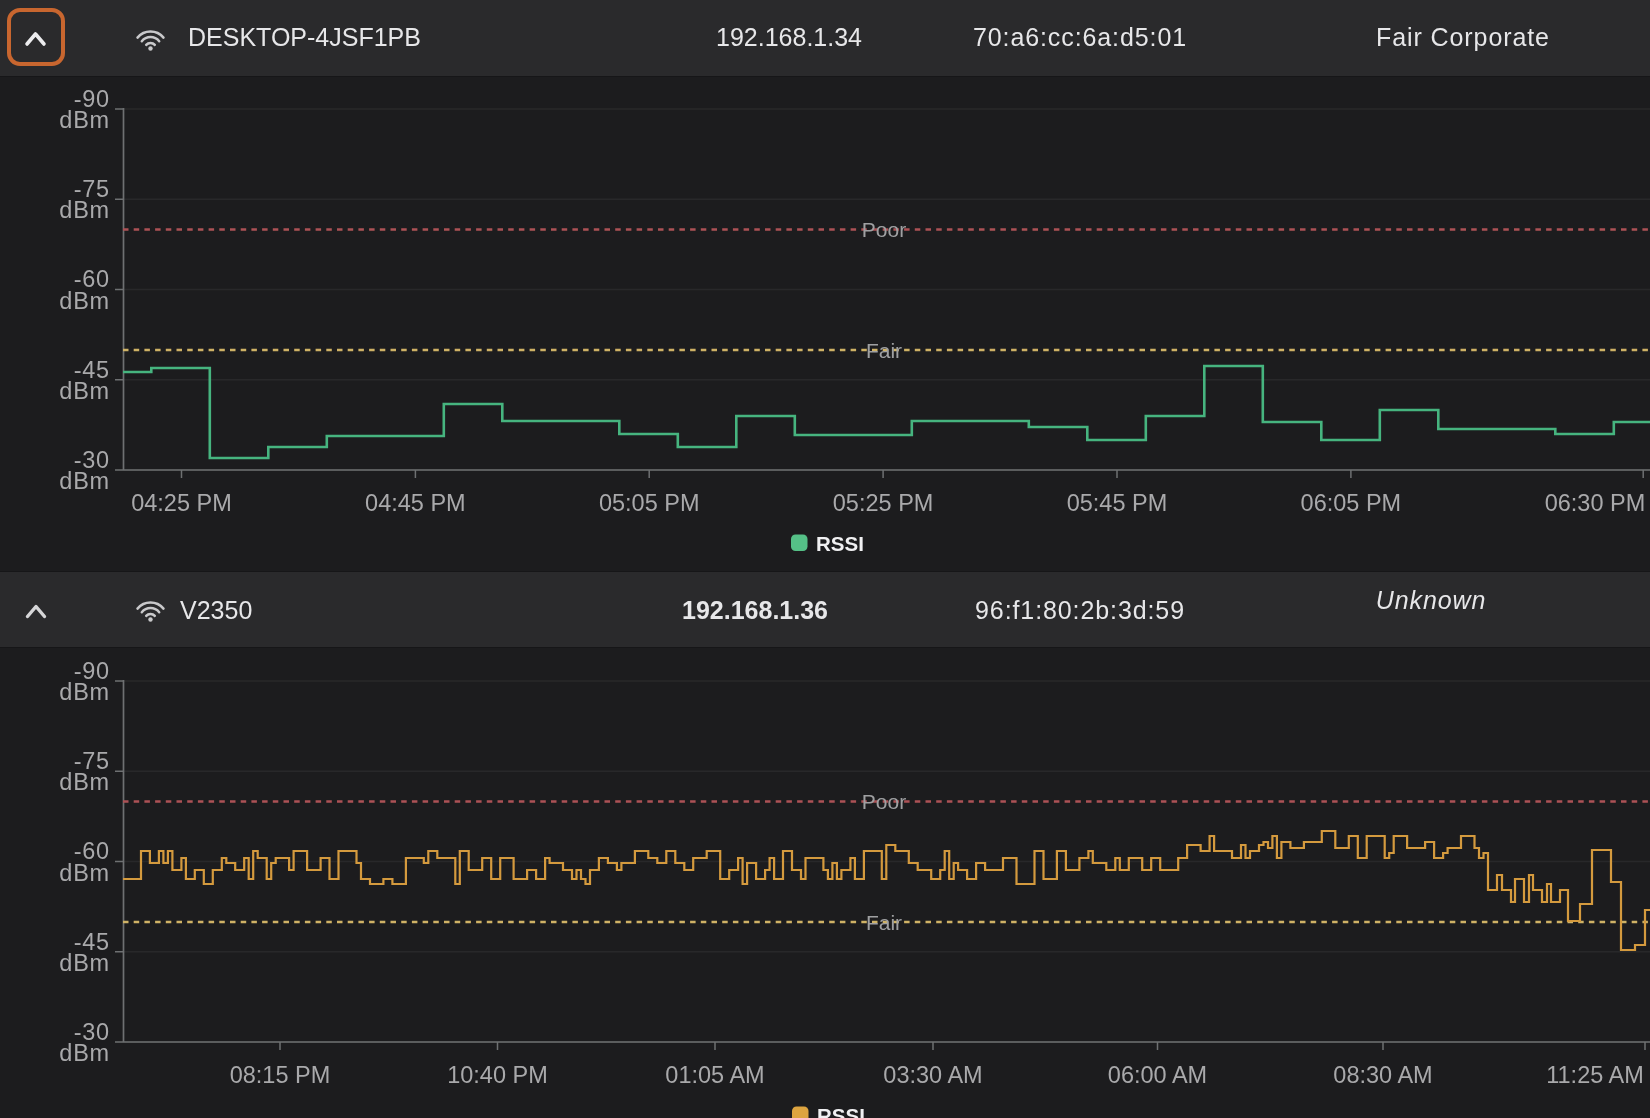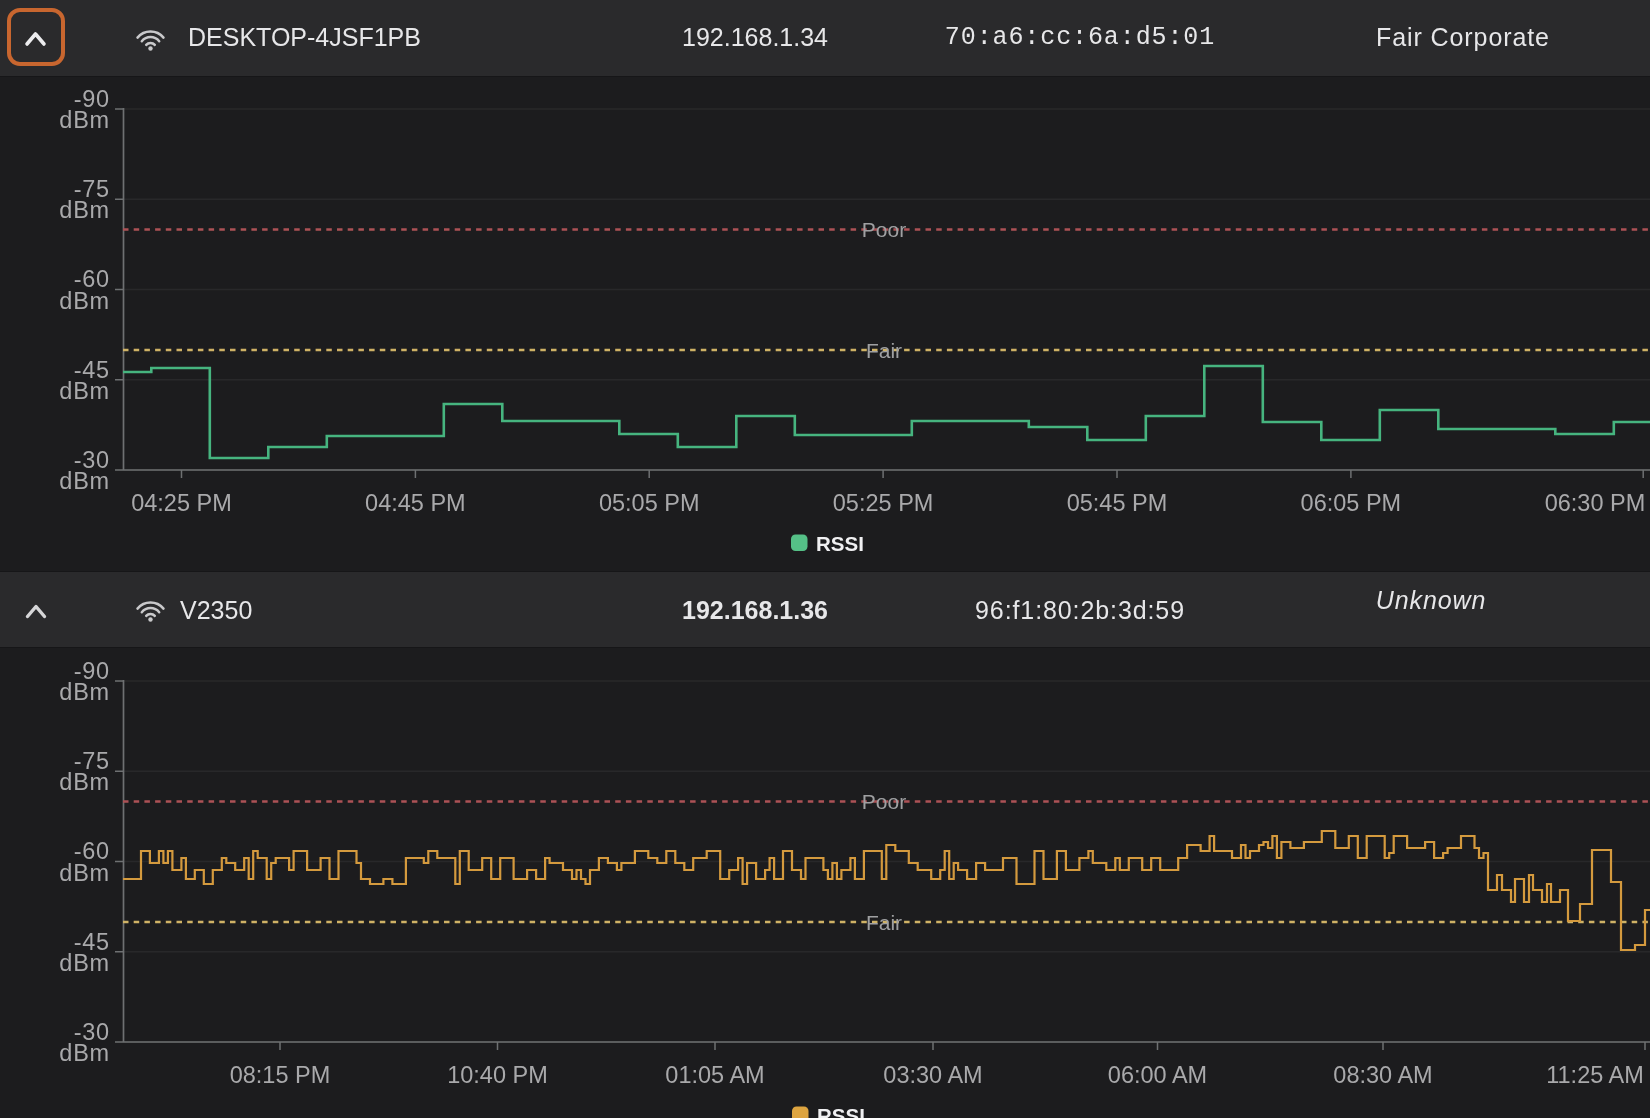--- a/index.html
+++ b/index.html
@@ -14,22 +14,22 @@
 <div class="hdr" style="top:0;border-bottom:1px solid #161618;">
   <div style="position:absolute;left:7px;top:8px;width:50px;height:50px;border:4px solid #c8662f;border-radius:13px;"></div>
   <svg style="left:0;top:0" width="200" height="77">
       <polyline points="27.0,44.0 35.5,34.0 44.0,44.0" fill="none" stroke="#ececee" stroke-width="3.6" stroke-linecap="round" stroke-linejoin="round"></polyline>
       <path d="M137.5,37.6 A17,17 0 0 1 163.5,37.6" fill="none" stroke="#c9c9cb" stroke-width="2.5" stroke-linecap="round"></path>
 <path d="M141.8,41.2 A11.3,11.3 0 0 1 159.2,41.2" fill="none" stroke="#c9c9cb" stroke-width="2.5" stroke-linecap="round"></path>
 <path d="M146.2,44.9 A5.6,5.6 0 0 1 154.8,44.9" fill="none" stroke="#c9c9cb" stroke-width="2.5" stroke-linecap="round"></path>
 <circle cx="150.5" cy="48.5" r="2.2" fill="#c9c9cb"></circle>
     </svg>
   <div class="t" style="left:180px;top:23px;margin-left:8px;">DESKTOP-4JSF1PB</div>
-  <div class="t ctr" style="left:755px;top:23px;">192.168.1.34</div>
-  <div class="t ctr" style="left:1080px;top:23px;letter-spacing:0.9px;font-family:Liberation Mono, monospace;">70:a6:cc:6a:d5:01</div>
+  <div class="t ctr" style="left:789px;top:23px;">192.168.1.34</div>
+  <div class="t ctr" style="left:1080px;top:23px;letter-spacing:0.9px;">70:a6:cc:6a:d5:01</div>
   <div class="t ctr" style="left:1463px;top:23px;letter-spacing:0.9px;">Fair Corporate</div>
 </div>
 
 <svg style="top:77px" width="1650" height="494" viewBox="0 0 1650 494">
 <line x1="123" y1="32" x2="1650" y2="32" stroke="#28282a" stroke-width="1.5"></line>
 <line x1="123" y1="122.25" x2="1650" y2="122.25" stroke="#28282a" stroke-width="1.5"></line>
 <line x1="123" y1="212.5" x2="1650" y2="212.5" stroke="#28282a" stroke-width="1.5"></line>
 <line x1="123" y1="302.75" x2="1650" y2="302.75" stroke="#28282a" stroke-width="1.5"></line>
 <line x1="123" y1="393" x2="1650" y2="393" stroke="#28282a" stroke-width="1.5"></line>
 <line x1="123.5" y1="31" x2="123.5" y2="393" stroke="#6e7072" stroke-width="1.7"></line>

